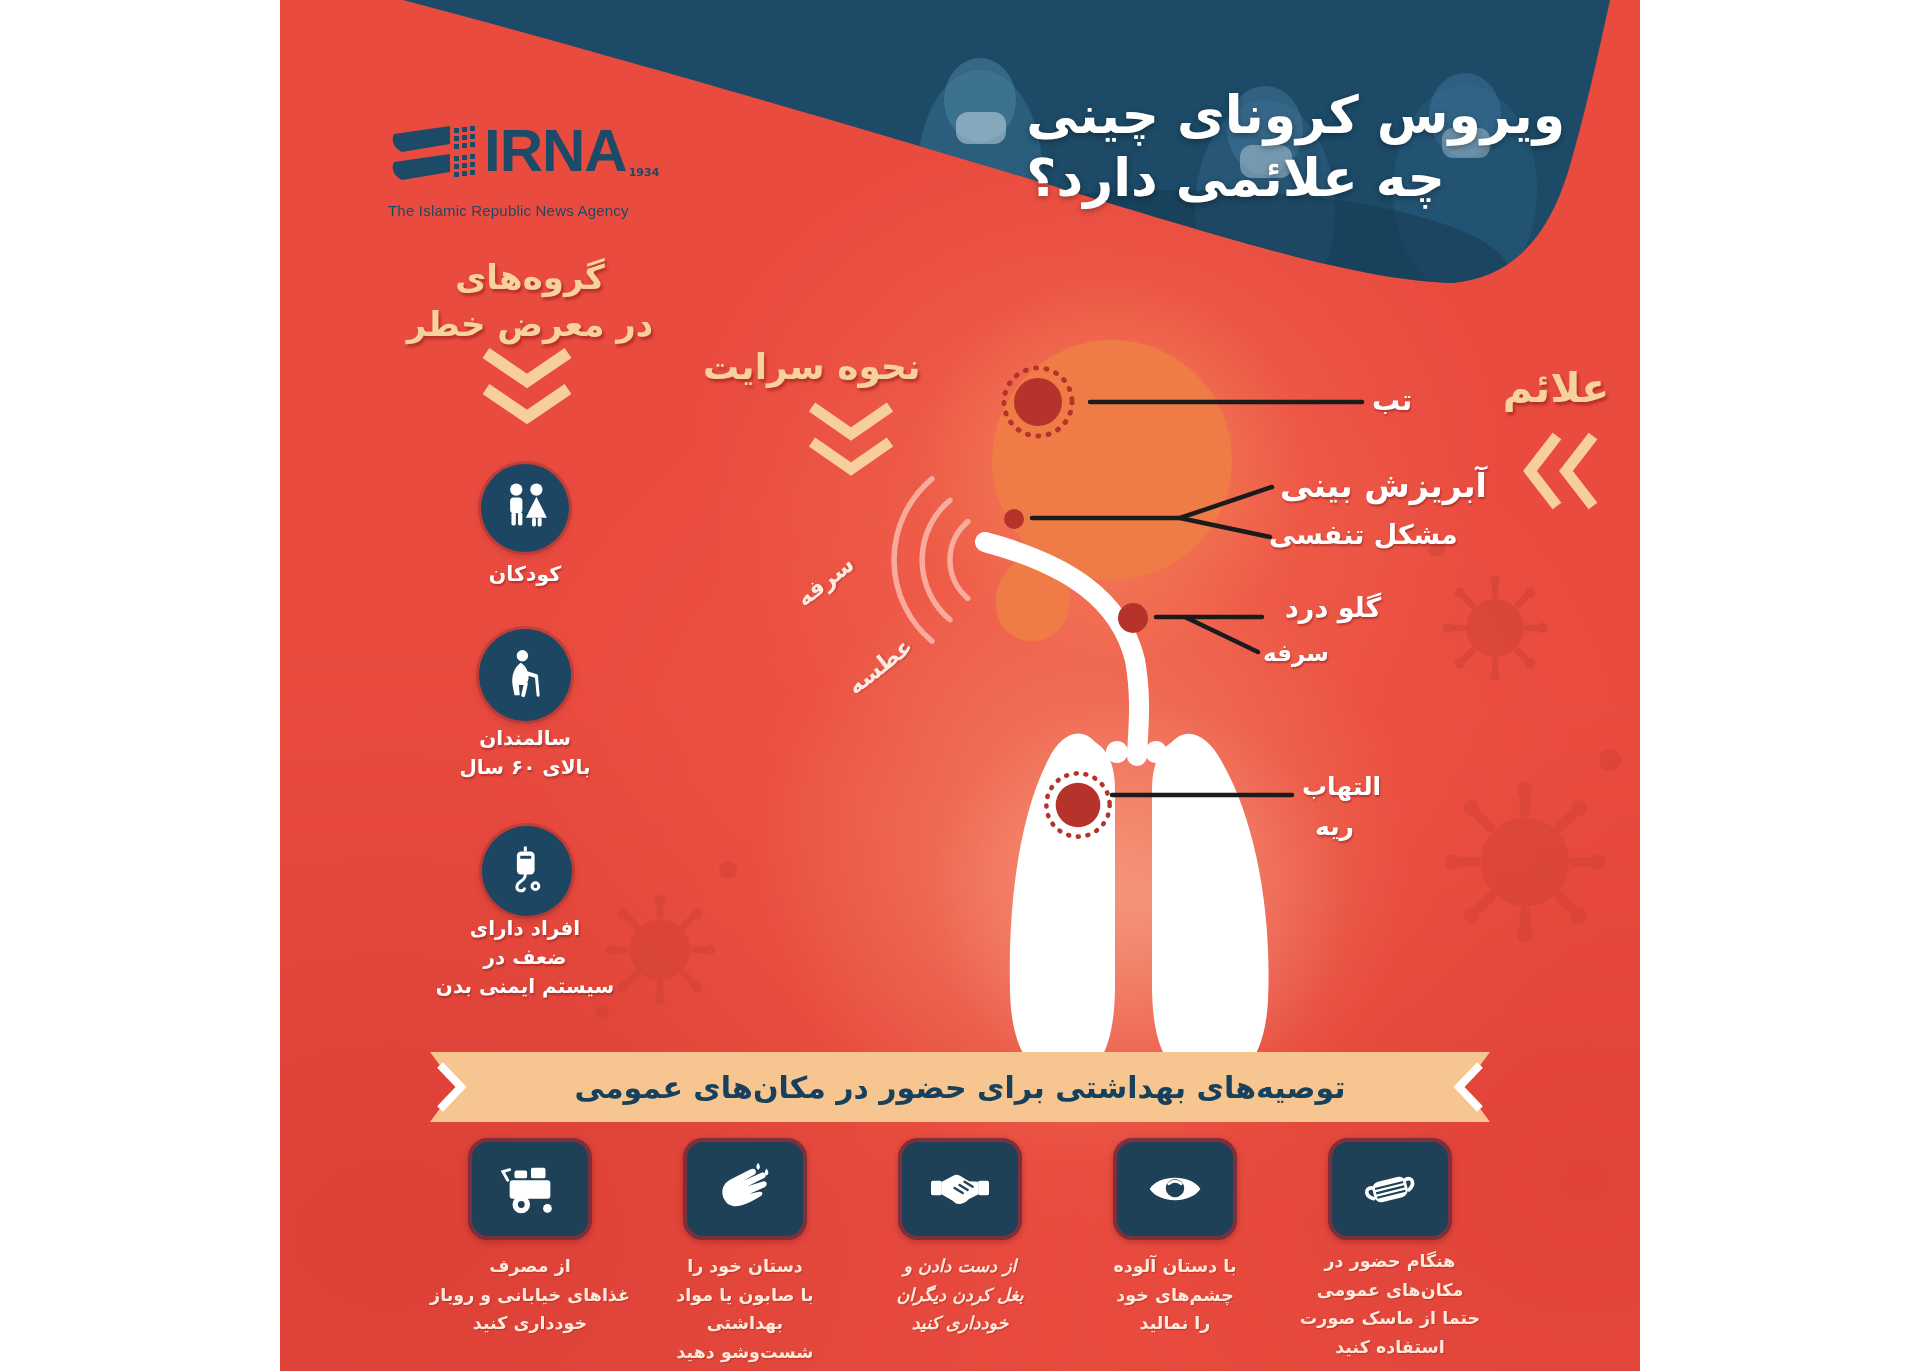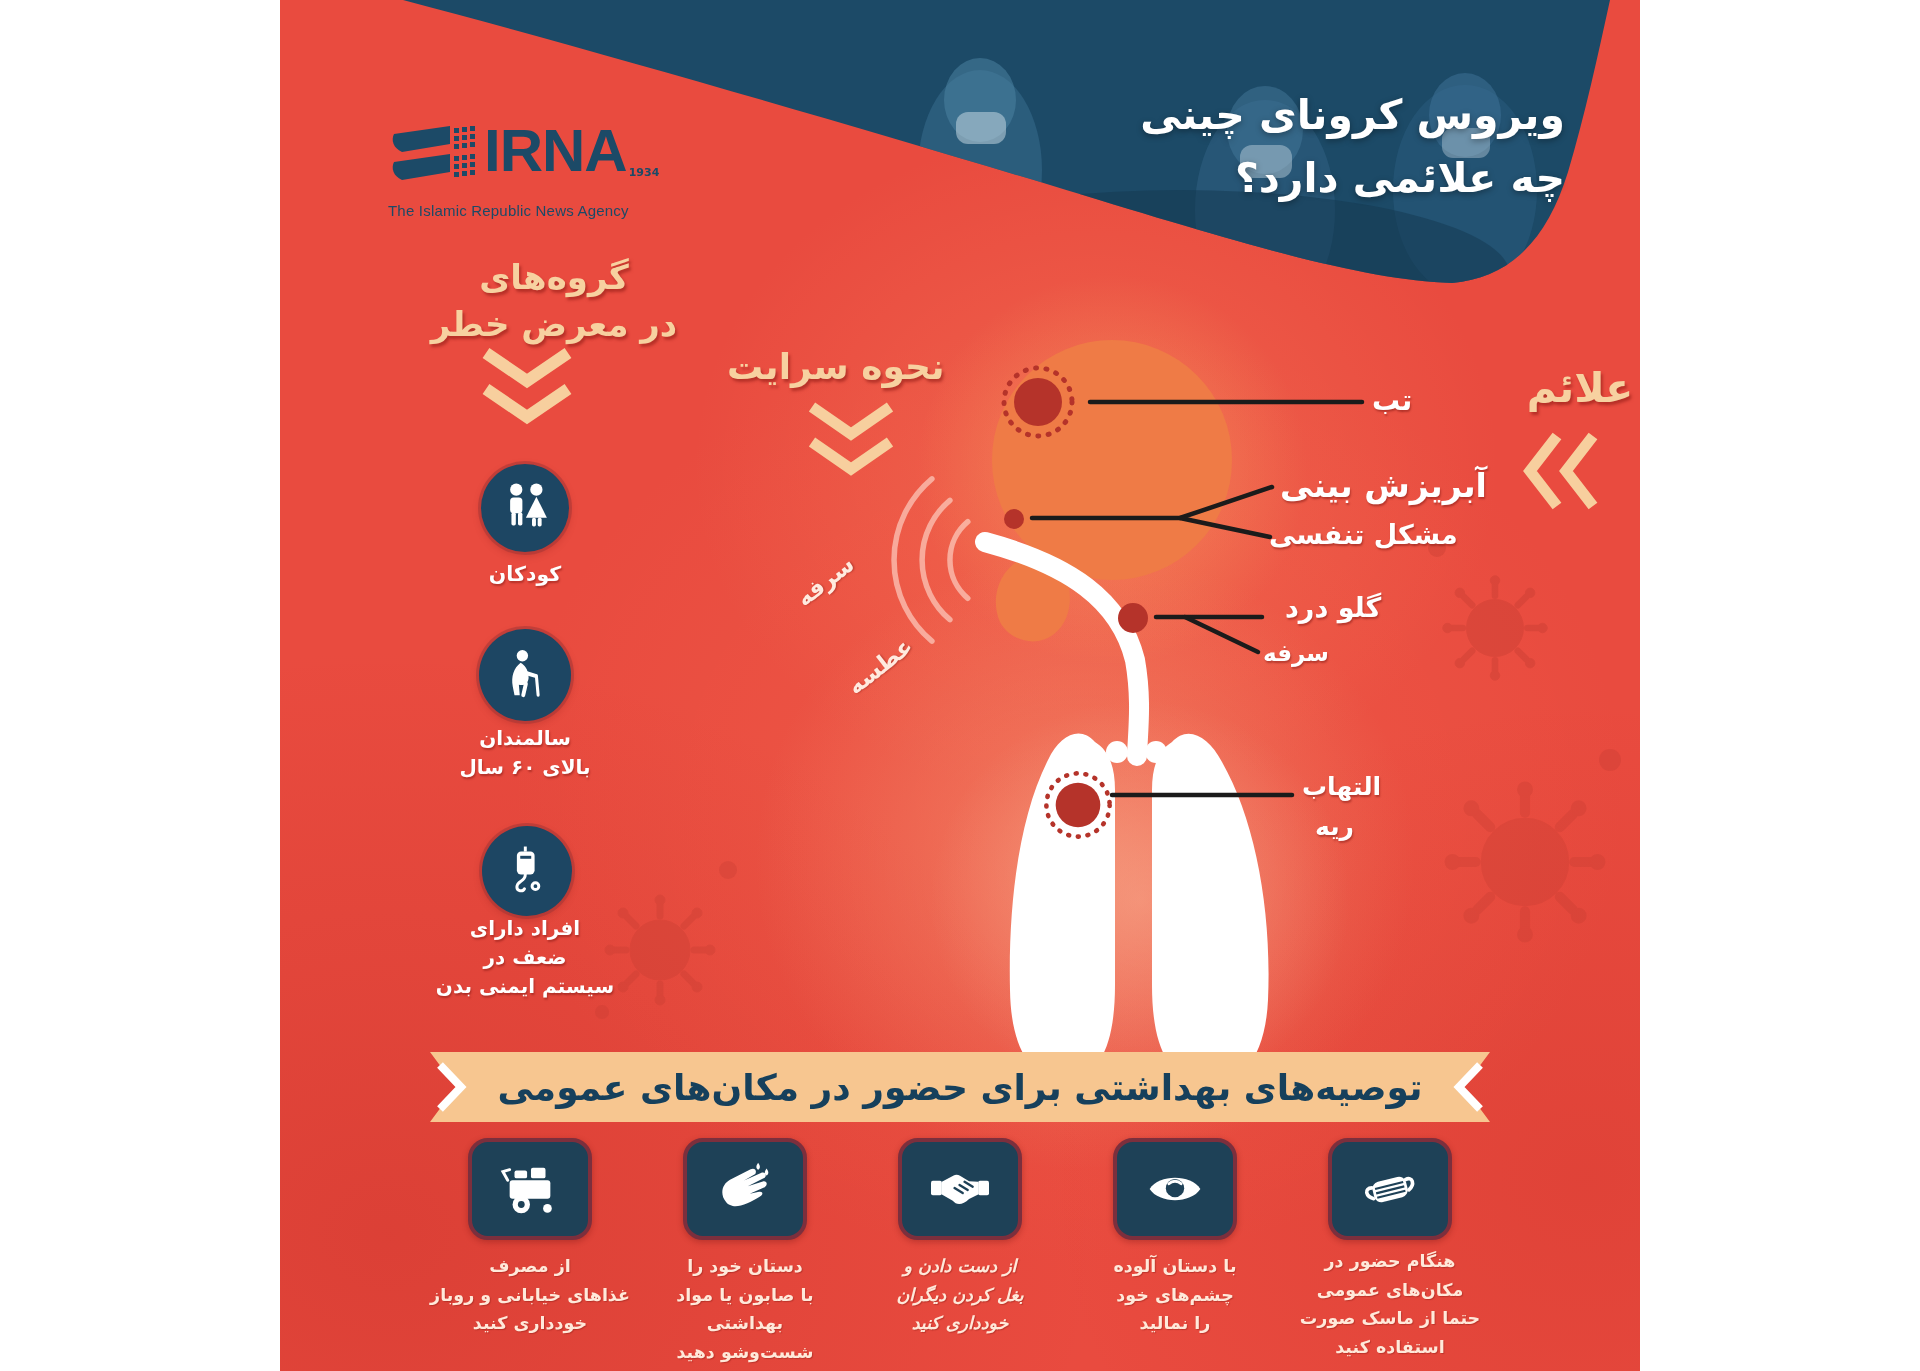--- a/index.html
+++ b/index.html
@@ -12,50 +12,50 @@
       radial-gradient(1100px 900px at 8% 90%, rgba(185,35,30,.28), transparent 65%),
       radial-gradient(900px 800px at 96% 86%, rgba(195,40,33,.24), transparent 60%),
       #e94b3f;
   }
   .abs{position:absolute;}
   .rtl{direction:rtl;}
   .nowrap{white-space:nowrap;}
   svg{display:block;}
 
   
-  .main-title{right:75px;top:84px;text-align:right;color:#ffffff;font-weight:bold;
-    font-size:41px;line-height:63px;text-shadow:0 2px 6px rgba(0,0,0,.35);z-index:5;}
+  .main-title{right:75px;top:84px;text-align:left;color:#ffffff;font-weight:bold;
+    font-size:52px;line-height:63px;text-shadow:0 2px 6px rgba(0,0,0,.35);z-index:5;}
 
   
   .logo{left:108px;top:122px;z-index:5;width:320px;}
   .logo-row{display:flex;align-items:flex-start;}
   .logo-text{color:#1c4a67;font-weight:bold;font-size:60px;line-height:58px;letter-spacing:-1px;
     font-family:"Liberation Sans","DejaVu Sans",sans-serif;}
   .logo-year{color:#1c4a67;font-size:11px;font-weight:bold;margin-left:2px;margin-top:44px;}
   .logo-tagline{color:#1c4a67;font-size:15px;margin-top:16px;letter-spacing:.2px;
     font-family:"Liberation Sans","DejaVu Sans",sans-serif;}
 
-  .peach-head{color:#f7d1a0;font-weight:bold;text-shadow:2px 3px 3px rgba(140,25,20,.55);z-index:4;margin-left:24px;}
+  .peach-head{color:#f7d1a0;font-weight:bold;text-shadow:2px 3px 3px rgba(140,25,20,.55);z-index:4;}
   .white-label{color:#ffffff;font-weight:bold;text-shadow:1px 2px 2px rgba(120,20,15,.45);z-index:4;}
 
   .risk-heading{left:125px;top:254px;width:250px;text-align:center;font-size:34px;line-height:47px;}
   .trans-heading{left:423px;top:346px;width:260px;text-align:left;font-size:36px;}
   .symp-heading{left:1222px;top:364px;width:108px;text-align:center;font-size:41px;}
 
   .risk-circle{border-radius:50%;background:#1d4663;display:flex;align-items:center;justify-content:center;
     box-shadow:0 0 0 3px rgba(165,55,55,.55), 0 3px 8px rgba(100,10,10,.25);z-index:4;}
   .risk-label{text-align:center;font-size:20.5px;line-height:29px;}
 
   .rot-label{font-size:23px;color:#ffeadf;font-weight:bold;transform:rotate(-38deg);z-index:4;
     text-shadow:1px 1px 2px rgba(120,20,15,.4);}
 
   .banner{left:150px;top:1052px;width:1060px;height:70px;background:#f7c690;z-index:4;
     clip-path:polygon(0 0,100% 0,calc(100% - 26px) 50%,100% 100%,0 100%,26px 50%);
     display:flex;align-items:center;justify-content:center;}
-  .banner-text{color:#16405c;font-weight:bold;font-size:36px;text-align:right;}
+  .banner-text{color:#16405c;font-weight:bold;font-size:30px;text-align:right;}
   .banner-chev{z-index:5;}
 
   .tile{width:124px;height:102px;background:#1e4157;border:4px solid #7c2f3d;border-radius:20px;
     box-sizing:border-box;display:flex;align-items:center;justify-content:center;z-index:4;
     box-shadow:0 2px 6px rgba(90,10,10,.3);}
   .caption{width:214px;text-align:center;color:#ffe9da;font-weight:bold;font-size:17.5px;line-height:28.5px;z-index:4;
     text-shadow:1px 1px 1px rgba(120,20,15,.35);}
 
   .symlabel{z-index:4;}
 </style>

